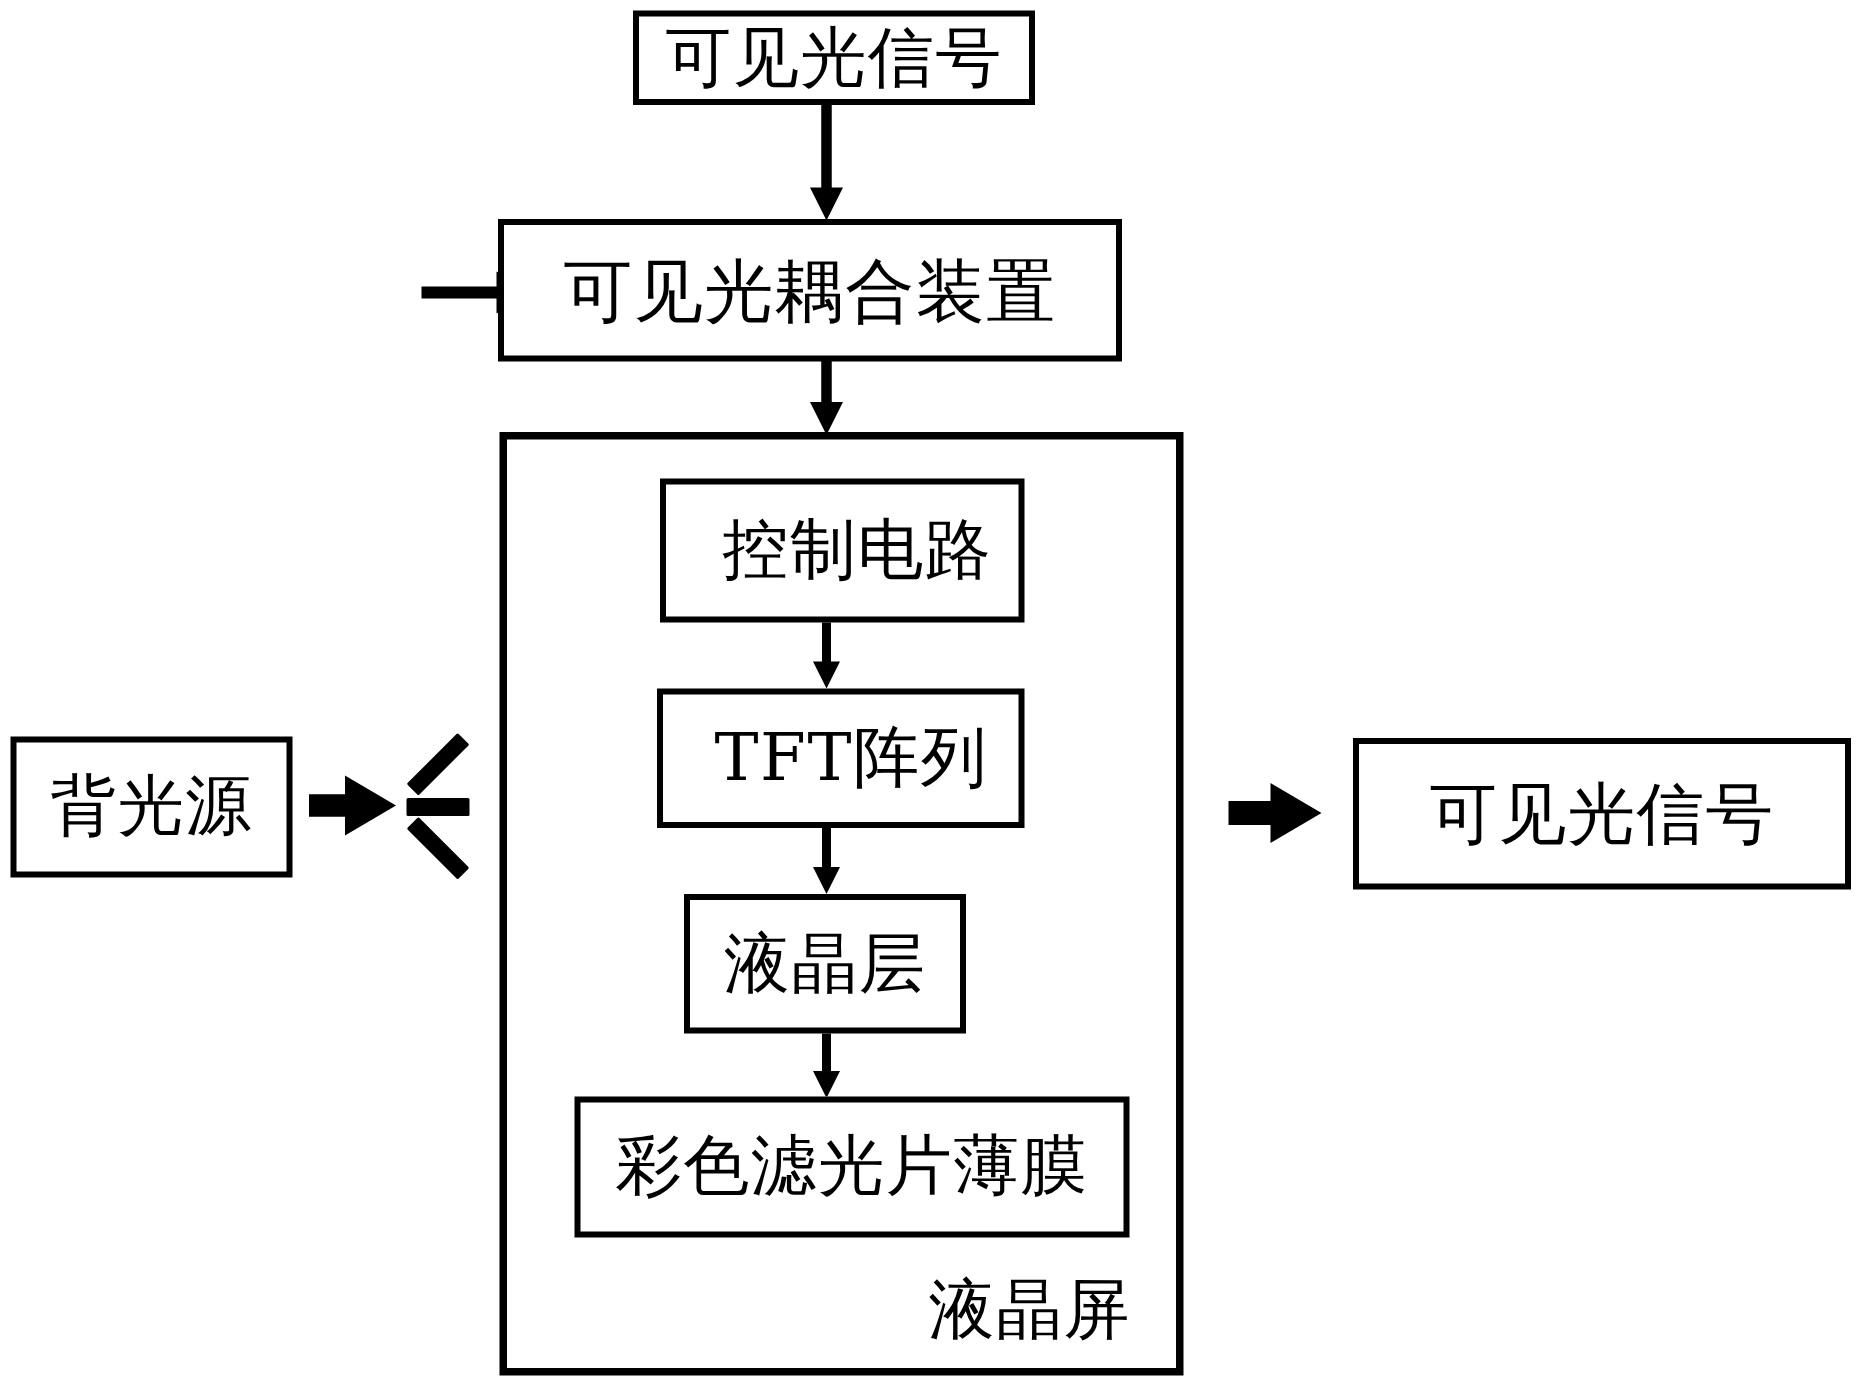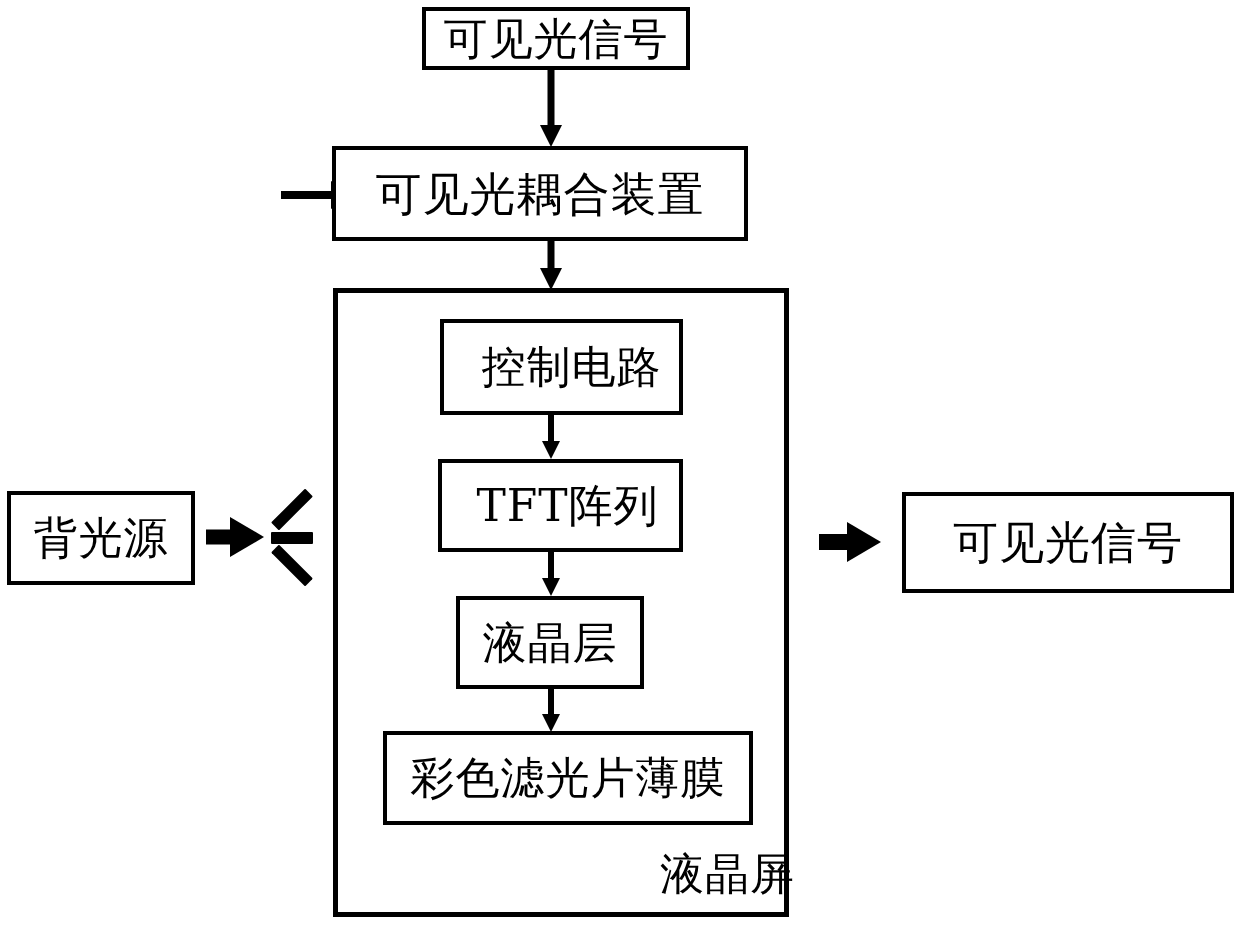--- a/index.html
+++ b/index.html
@@ -128,21 +128,21 @@
 
   <div class="node" style="left:332px; top:146px; width:416px; height:95px; font-size:46px;">可见光耦合装置</div>
 
   <div class="varrow" style="left:540px; top:240px; width:22px; height:50px;">
     <div class="shaft" style="width:7px; height:30px;"></div>
     <div class="head"></div>
   </div>
 
   <div class="container-box" style="left:333px; top:288px; width:456px; height:629px;"></div>
 
-  <div class="container-label" style="left:660px; top:852px; font-size:44px;">液晶屏</div>
+  <div class="container-label" style="left:619px; top:852px; font-size:44px;">液晶屏</div>
 
   <div class="node" style="left:440px; top:319px; width:243px; height:96px; font-size:44px;padding-left:20px;">控制电路</div>
 
   <div class="varrow thin" style="left:542px; top:415px; width:18px; height:44px;">
     <div class="shaft" style="width:6px; height:28px;"></div>
     <div class="head"></div>
   </div>
 
   <div class="node" style="left:438px; top:459px; width:245px; height:93px; font-size:44px;padding-left:14px;">TFT阵列</div>
 

